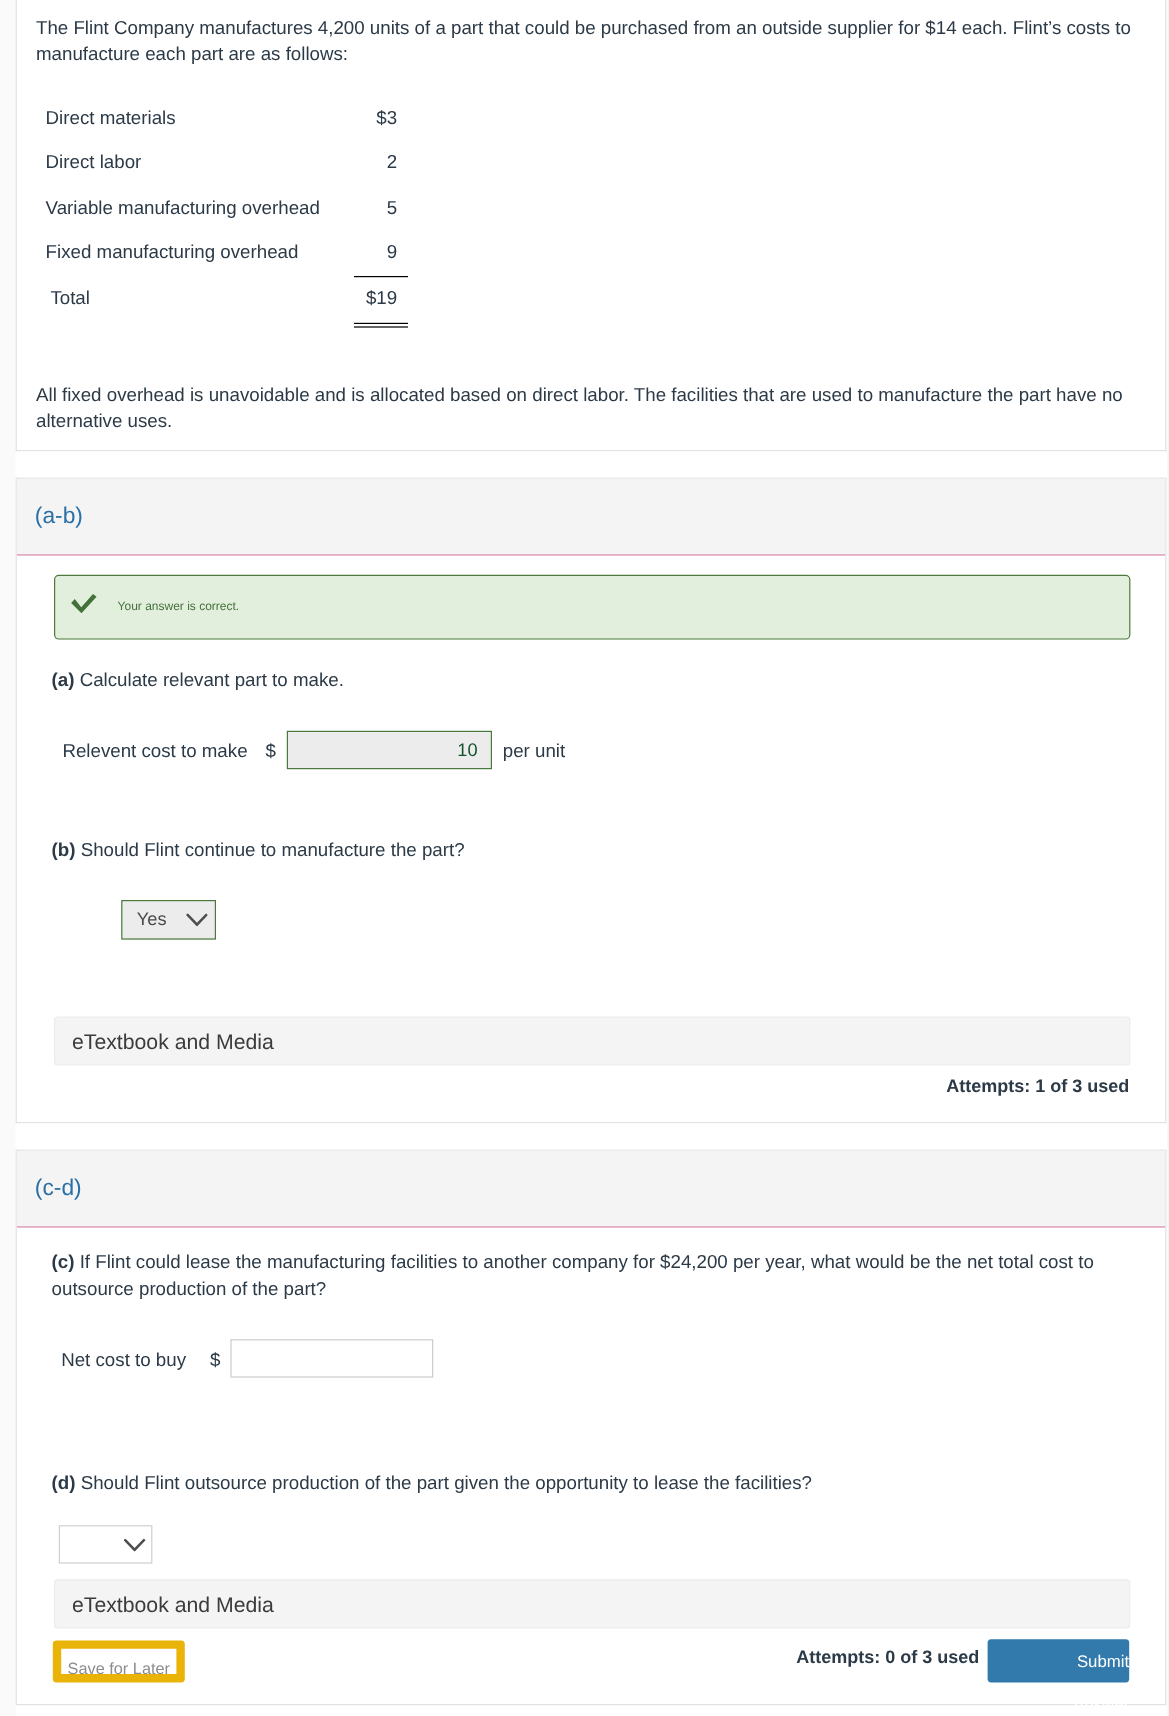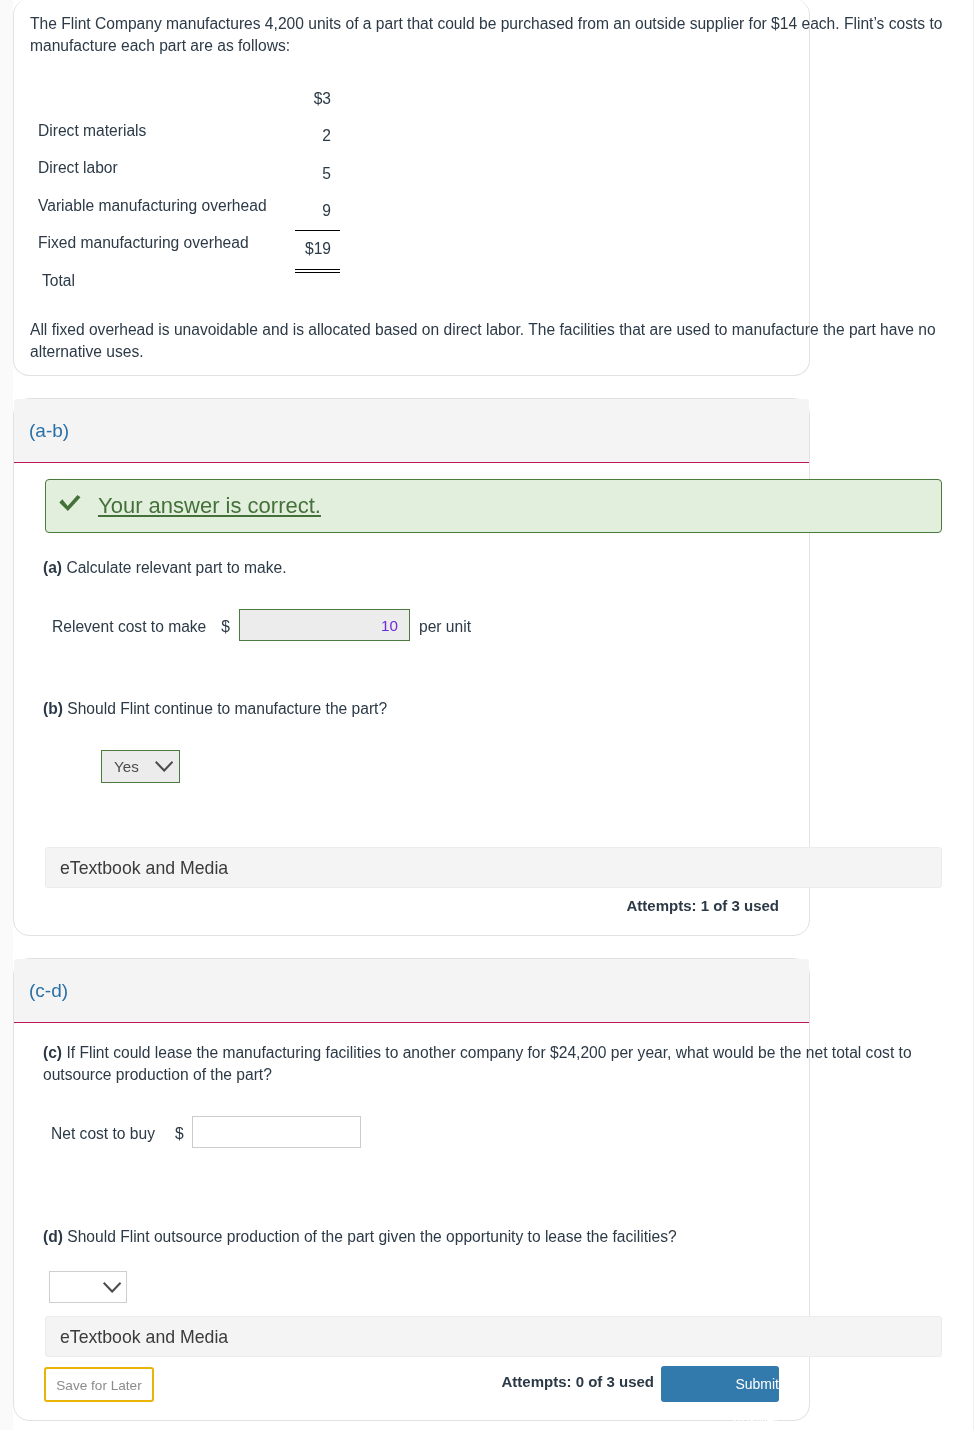--- a/index.html
+++ b/index.html
@@ -9,53 +9,53 @@
     font-family:"Liberation Sans", sans-serif;
     color:#2c3a47;
     -webkit-font-smoothing:antialiased;
     font-size:15px;
     will-change:opacity;
   }
   .page{position:relative;width:974px;height:1430px;background:#ffffff;filter:opacity(100%);}
   .left-strip{position:absolute;left:0;top:0;width:13px;height:1430px;background:#fafafa;}
   .right-edge{position:absolute;left:973px;top:0;width:1px;height:1430px;background:#f0f0f0;}
 
-  .card{position:absolute;left:13px;width:797px;background:#fff;
-        border:1px solid #e2e2e2;border-radius:16px;box-sizing:border-box;}
+  .card{position:absolute;left:13px;width:959px;background:#fff;
+        border:1px solid #e2e2e2;border-radius:0;box-sizing:border-box;}
 
   
   #card-problem{top:-1px;height:377px;border-top:none;}
   .para{position:absolute;font-size:15.6px;line-height:22px;color:#2c3a47;}
   #p-intro{left:16px;top:14px;width:915px;}
   #p-note{left:16px;top:319.5px;width:915px;}
 
   .cost-table{position:absolute;left:24px;top:91.5px;width:293px;}
   .cost-row{position:relative;height:37.6px;}
-  .cost-label{position:absolute;left:0;top:0;font-size:15.6px;line-height:16px;margin-top:32px;}
+  .cost-label{position:absolute;left:0;top:0;font-size:15.6px;line-height:16px;}
   .cost-val{position:absolute;right:0;top:0;width:140px;text-align:right;font-size:15.6px;line-height:16px;}
   .cost-row.total .cost-label{left:4px;}
   .rule-top{position:absolute;right:-9px;top:-11px;width:45px;height:1px;background:#000;}
   .rule-dbl{position:absolute;right:-9px;top:28px;width:45px;height:2px;
             border-top:1px solid #000;border-bottom:1px solid #000;}
 
   
   .card-head{height:63px;background:#f4f4f5;border-bottom:1px solid #be185d;
              border-radius:3px 3px 0 0;position:relative;}
   .card-head .title{position:absolute;left:15px;top:22px;font-size:19px;line-height:20px;color:#2a70a6;}
 
   #card-ab{top:398px;height:538px;}
   #card-cd{top:958px;height:463px;}
 
   .body{position:absolute;left:0;top:0;right:0;bottom:0;}
 
   
   .banner{position:absolute;left:31px;top:80px;width:897px;height:54px;
           background:#e2efdd;border:1.4px solid #4b7a3d;box-sizing:border-box;border-radius:4px;}
   .banner .chk{position:absolute;left:13.4px;top:15.2px;width:21.5px;height:16.0px;}
-  .banner .msg{position:absolute;left:52px;top:18px;font-size:22px;line-height:16px;color:#44713a;text-decoration:underline;}
+  .banner .msg{position:absolute;left:52px;top:18px;font-size:10px;line-height:16px;color:#44713a;}
 
   .qlabel{position:absolute;font-size:15.6px;line-height:22px;color:#2c3a47;}
   .qlabel b{font-weight:bold;}
 
   .fieldrow{position:absolute;display:flex;align-items:center;}
   .fieldlabel{font-size:15.6px;color:#2c3a47;line-height:16px;position:relative;top:2px;}
   .dollar{font-size:15.6px;color:#2c3a47;line-height:16px;position:relative;top:2px;}
 
   #q-a{left:29px;top:157.5px;}
   #fr-a{left:38px;top:210px;}
@@ -74,38 +74,38 @@
   #fr-c .ansbox{margin-left:8px;width:169px;}
   #q-d{left:29px;top:267px;width:892px;}
   #sel-d{left:35px;top:312px;width:78px;height:32px;}
   #sel-d .chev{left:53.3px;top:10.3px;}
   #etext-cd{top:357px;}
   #btn-save{left:30px;top:408px;}
   #att-cd{right:155px;top:414.5px;margin-left:24px;}
   #btn-submit{right:30px;top:407px;}
   .ansbox{box-sizing:border-box;height:32px;font-size:15.2px;text-align:right;
           padding:0 11px;line-height:31px;font-family:"Liberation Sans",sans-serif;}
-  .ansbox.correct{background:#ececec;border:1.1px solid #4a7a3d;color:#6d28d9;}
+  .ansbox.correct{background:#ececec;border:1.1px solid #4a7a3d;color:#14532d;}
   .ansbox.empty{background:#fff;border:1px solid #cccccc;}
 
   .sel{box-sizing:border-box;height:36px;position:relative;}
   .sel.correct{background:#ececec;border:1.1px solid #4a7a3d;}
   .sel.empty{background:#fff;border:1px solid #cfcfcf;}
   .sel .seltext{position:absolute;left:12px;top:7.5px;font-size:15.2px;line-height:16px;color:#4b4b4b;}
   .sel .chev{position:absolute;width:18.3px;height:11.1px;}
 
   .etext{position:absolute;left:31px;width:897px;height:41px;background:#f4f4f5;
          border:1px solid #ececee;box-sizing:border-box;border-radius:3px;}
   .etext span{position:absolute;left:14px;top:10.5px;font-size:17.7px;line-height:18px;color:#3b3b3b;}
 
   .attempts{position:absolute;font-size:15px;font-weight:bold;color:#2c3a47;
             text-align:right;line-height:16px;white-space:nowrap;}
 
   .btn{position:absolute;box-sizing:border-box;}
-  .btn-save{left:30px;width:110px;height:35px;border:2px solid #eab308;border-radius:3px;
+  .btn-save{left:30px;width:110px;height:35px;border:7px solid #eab308;border-radius:3px;
             background:#fff;color:#8c8c8c;font-size:13.6px;text-align:center;line-height:33px;}
   .btn-submit{width:118px;height:36px;border-radius:3px;background:#337aac;color:#ffffff;
               font-size:14px;text-align:right;line-height:36px;padding-left:35px;}
 </style>
 </head>
 <body>
 
 <div class="page">
 
   <div class="left-strip"></div>

